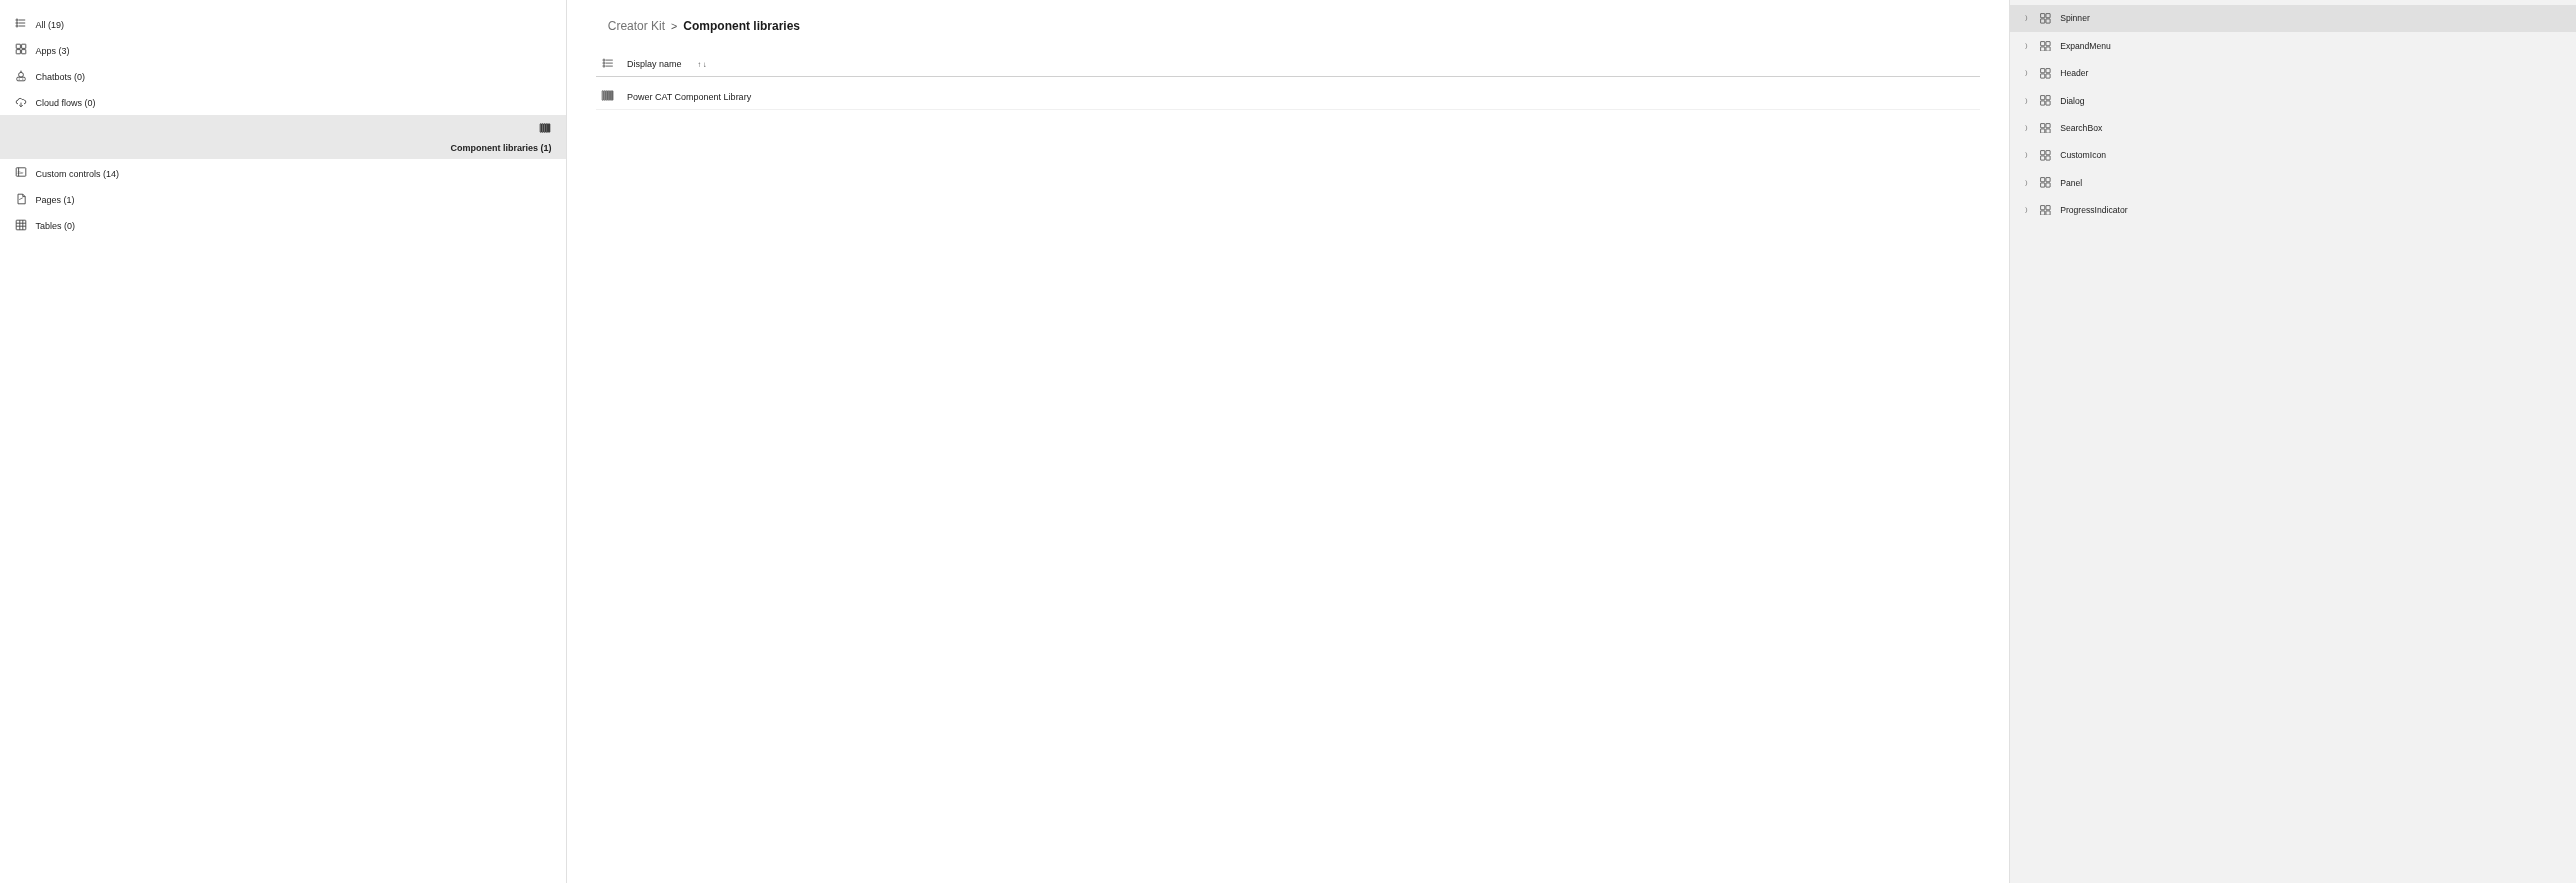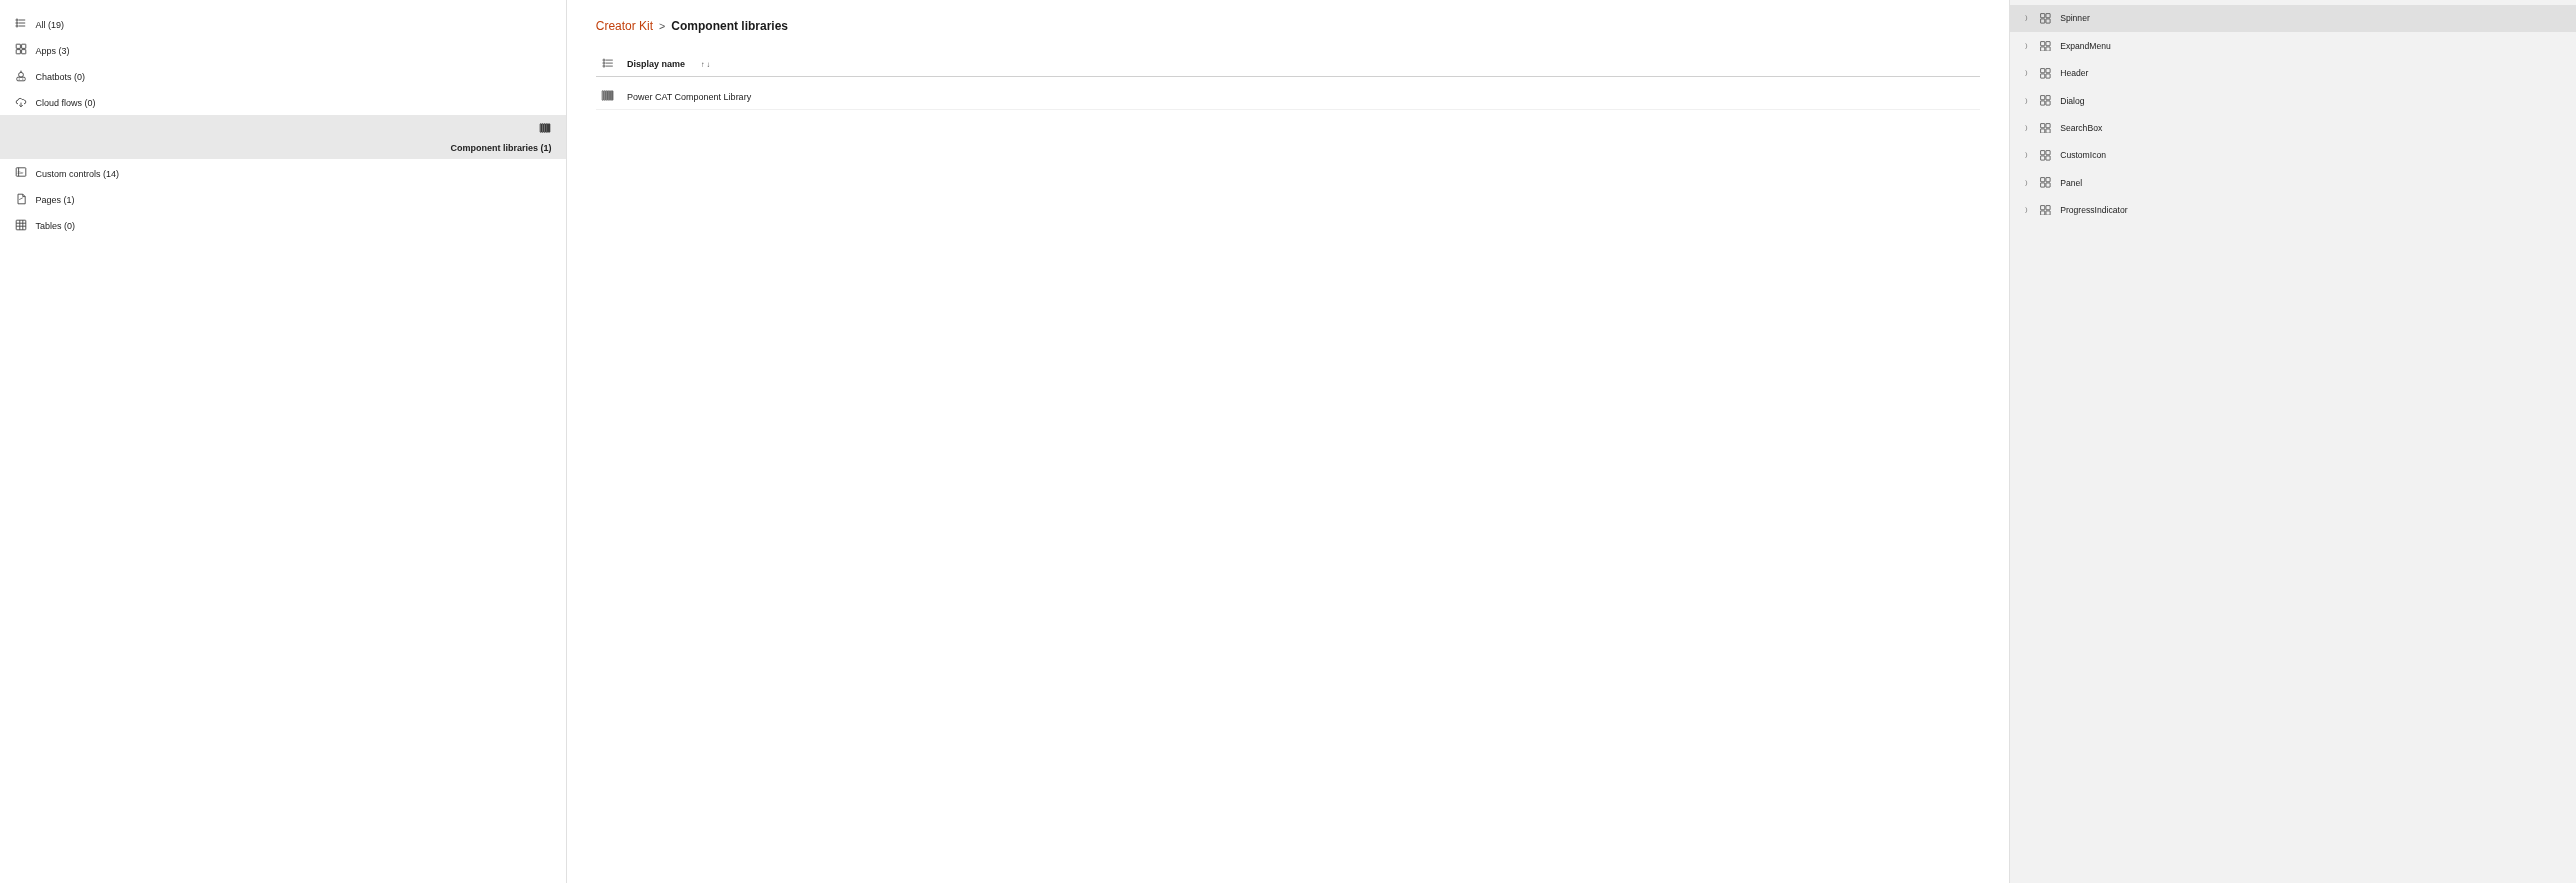--- a/index.html
+++ b/index.html
@@ -78,22 +78,23 @@
     .breadcrumb {
       display: flex;
       align-items: center;
       gap: 6px;
       font-size: 12px;
       color: #555;
       margin-bottom: 19px;
     }
 
     .breadcrumb .breadcrumb-link {
-      color: #c2410c;
+      color: #737373;
       font-weight: 400;
+      margin-left: 12px;
     }
 
     .breadcrumb .breadcrumb-separator {
       color: #555;
       font-size: 10.7px;
     }
 
     .breadcrumb .breadcrumb-current {
       color: #1a1a1a;
       font-weight: 700;
@@ -113,21 +114,21 @@
       display: flex;
       align-items: center;
       justify-content: center;
     }
 
     .table-header .col-name {
       display: flex;
       align-items: center;
       gap: 16px;
       font-size: 9px;
-      font-weight: 700;
+      font-weight: 400;
       color: #1a1a1a;
     }
 
     .sort-arrows {
       display: flex;
       gap: 1.8px;
       font-size: 7.7px;
       color: #444;
     }
 

